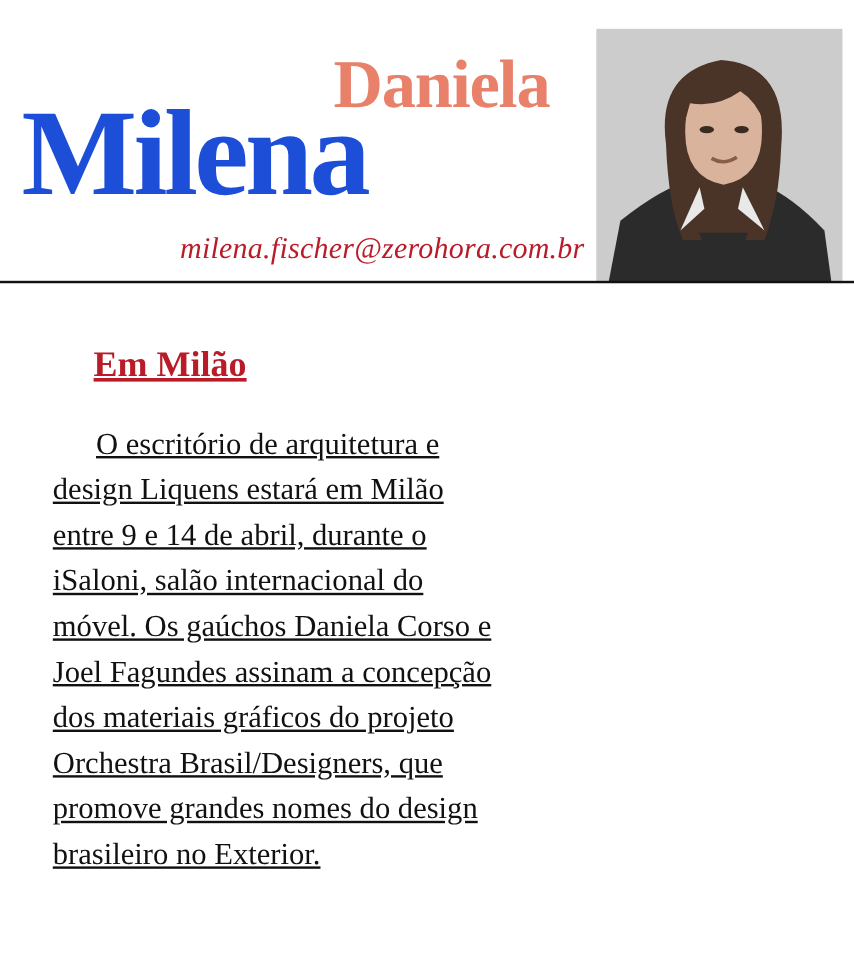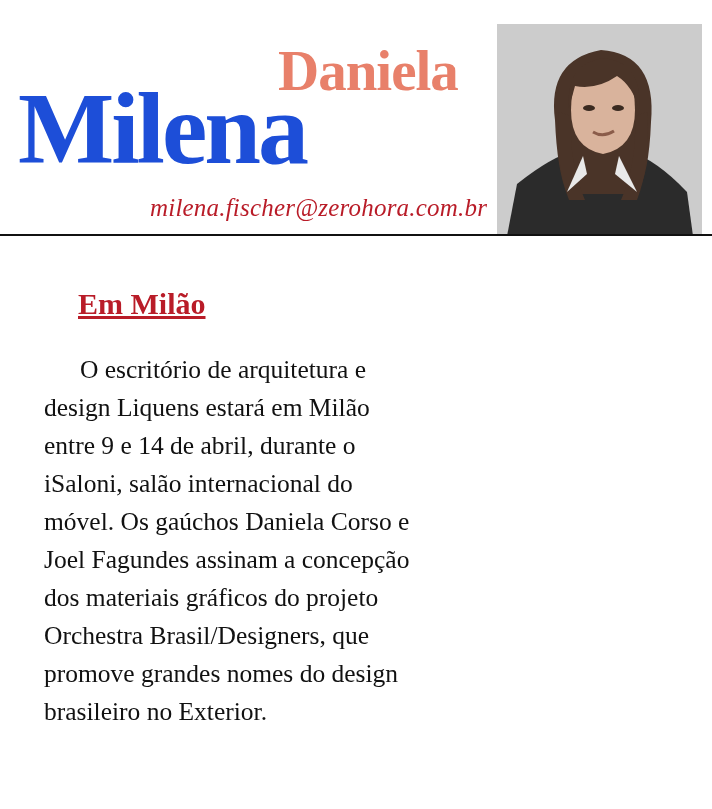--- a/index.html
+++ b/index.html
@@ -100,20 +100,21 @@
 
   .article-body {
     margin: 30px 0 0 44px;
     width: 370px;
     font-family: "Liberation Serif", serif;
     font-size: 25.5px;
     line-height: 38px;
     color: #111111;
     text-indent: 36px;
     text-align: left;
+    text-decoration: underline;
   }
 </style>
 </head>
 <body>
 
 <div class="masthead">
 
   <div class="byline-first">Daniela</div>
   <div class="byline-last">Milena</div>
   <div class="byline-email">milena.fischer@zerohora.com.br</div>

